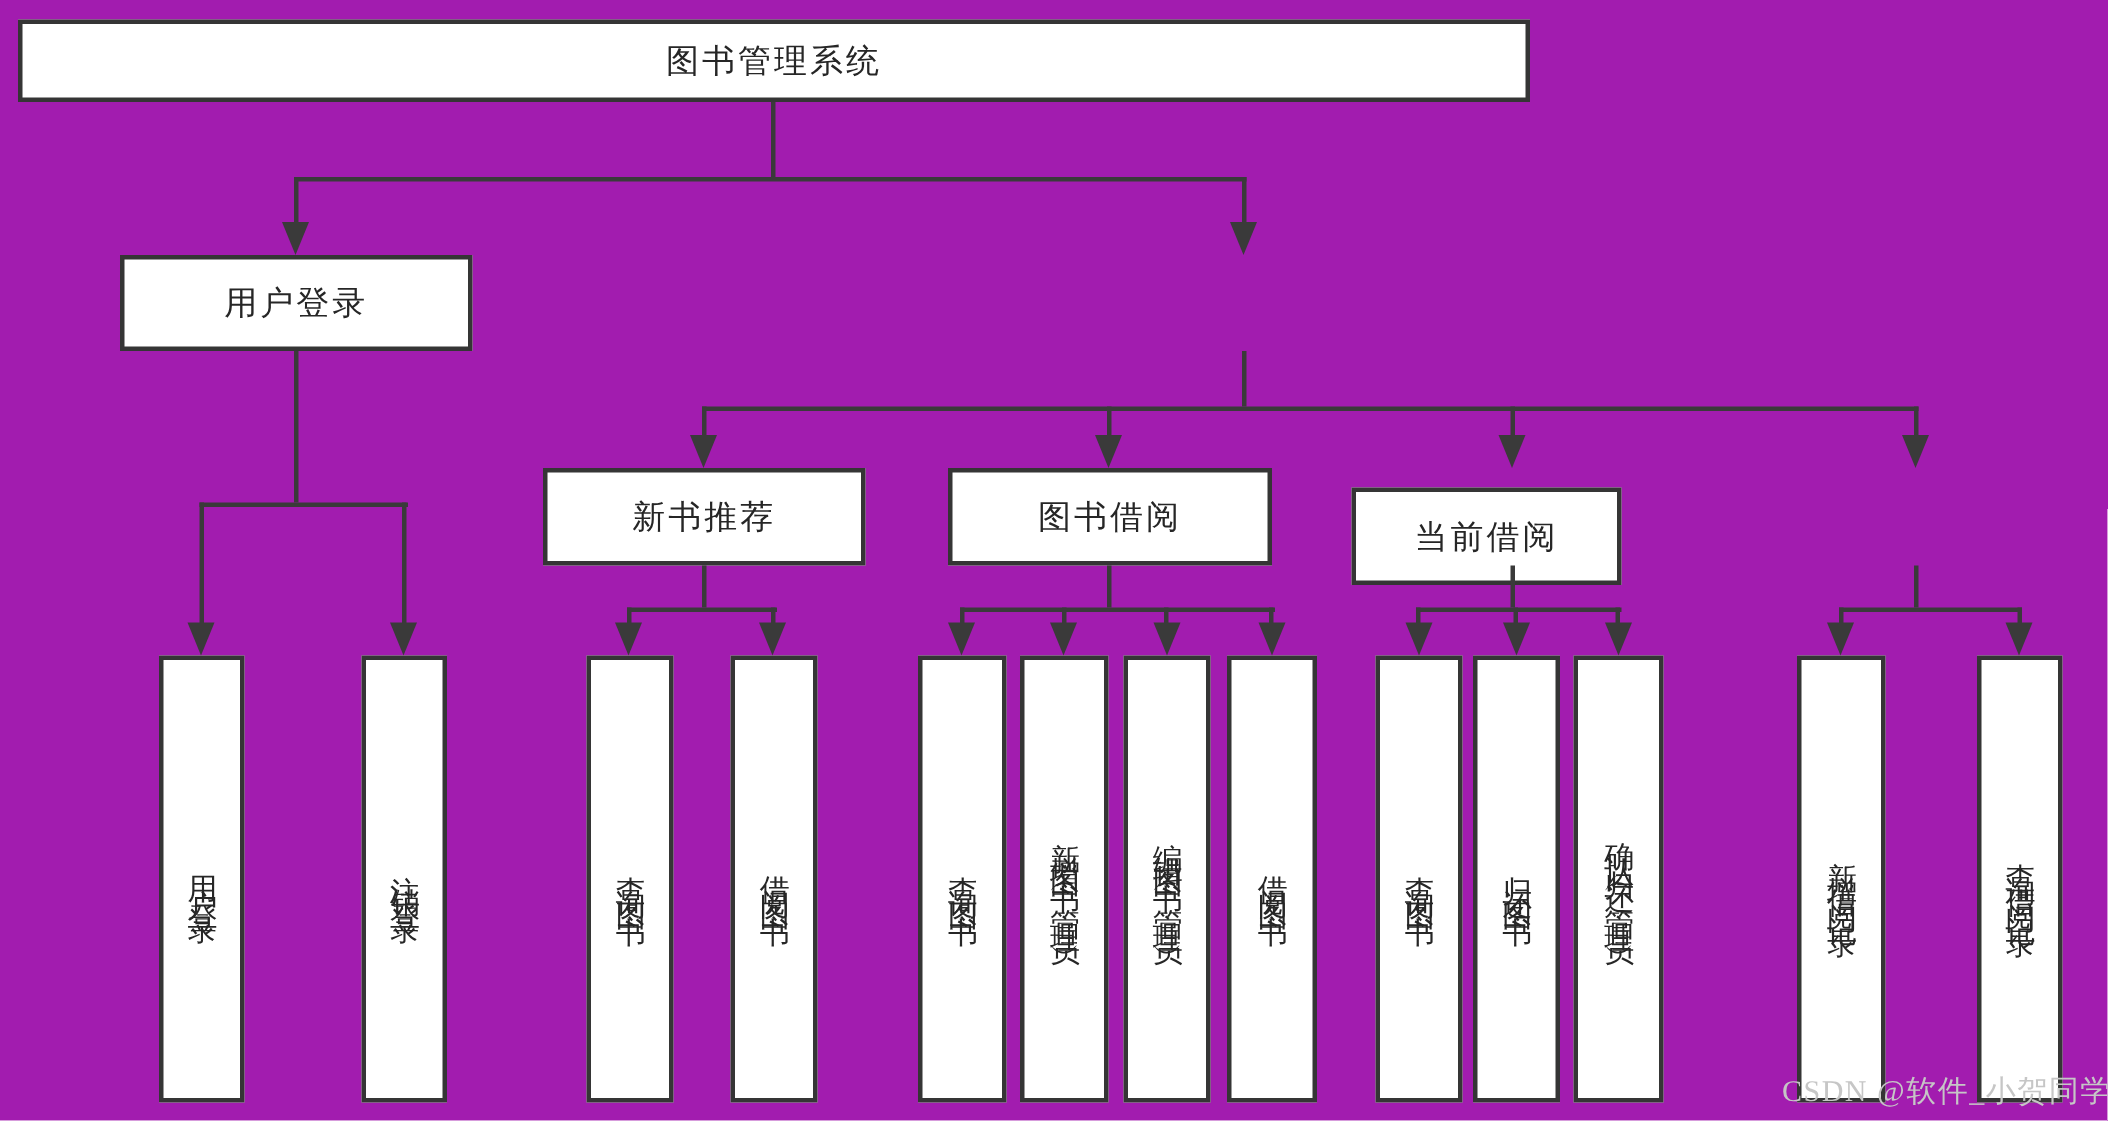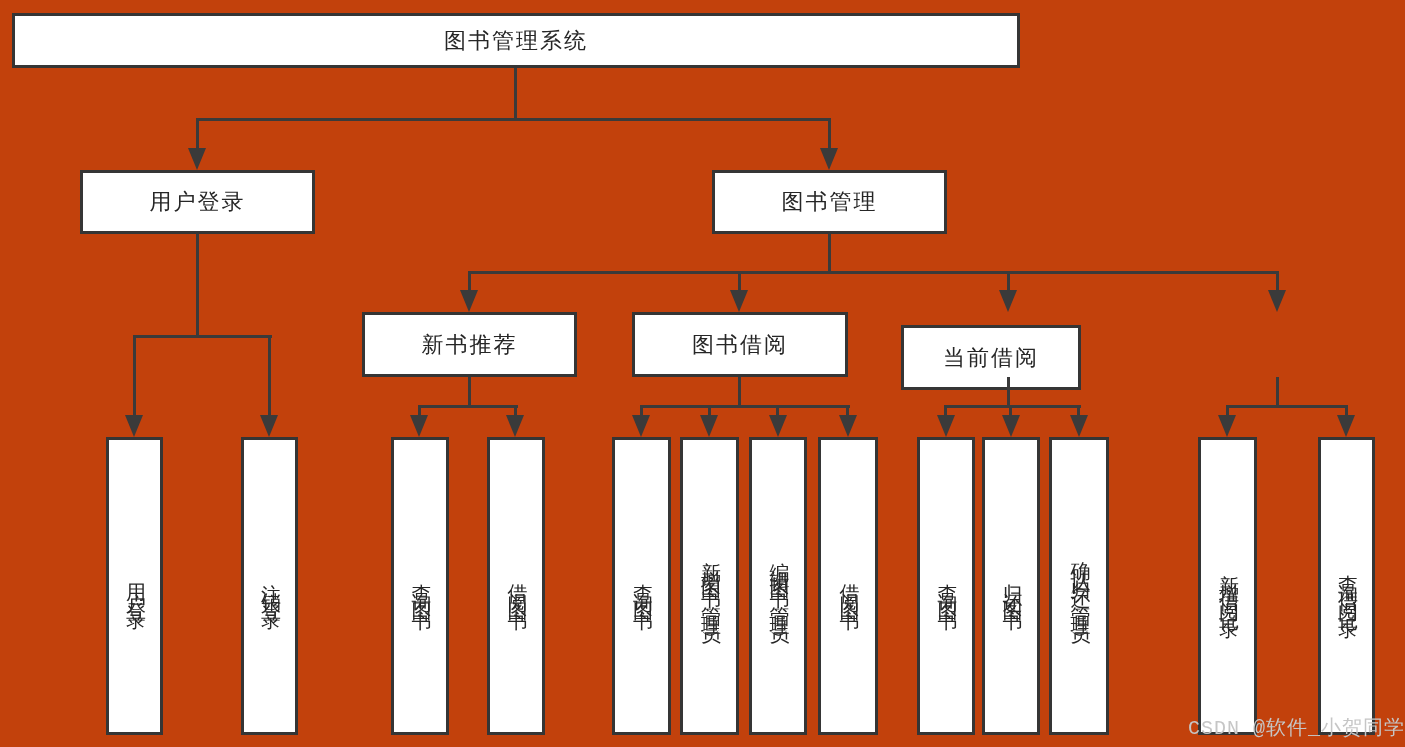--- a/index.html
+++ b/index.html
@@ -1,20 +1,20 @@
 <!DOCTYPE html>
 <html><head>
 <meta charset="utf-8">
 <style>
   html,body{margin:0;padding:0;background:#ffffff;}
   #stage{
     position:relative;
     width:1405px;height:747px;
-    background:#c2410c;
-    font-family:Liberation Mono, monospace;
+    background:#a21caf;
+    font-family:Liberation Serif, serif;
     overflow:hidden;
   }
   .box{
     position:absolute;
     border:3px solid #353535;
     background:#ffffff;
     display:flex;align-items:center;justify-content:center;
     font-size:22px;letter-spacing:2px;color:#262626;
     box-sizing:border-box;
     white-space:nowrap;
@@ -54,23 +54,20 @@
 <body>
 
 <div id="stage">
 
   <div class="box" style="left:12px;top:13px;width:1008px;height:55px">
     <span>图书管理系统</span>
   </div>
 
   <div class="box" style="left:80px;top:170px;width:235px;height:64px">
     <span>用户登录</span>
-  </div>
-  <div class="box" style="left:712px;top:170px;width:235px;height:64px">
-    <span>图书管理</span>
   </div>
 
   <div class="box" style="left:632px;top:312px;width:216px;height:65px">
     <span>图书借阅</span>
   </div>
   <div class="box" style="left:362px;top:312px;width:215px;height:65px">
     <span>新书推荐</span>
   </div>
   <div class="box" style="left:901px;top:325px;width:180px;height:65px">
     <span>当前借阅</span>

